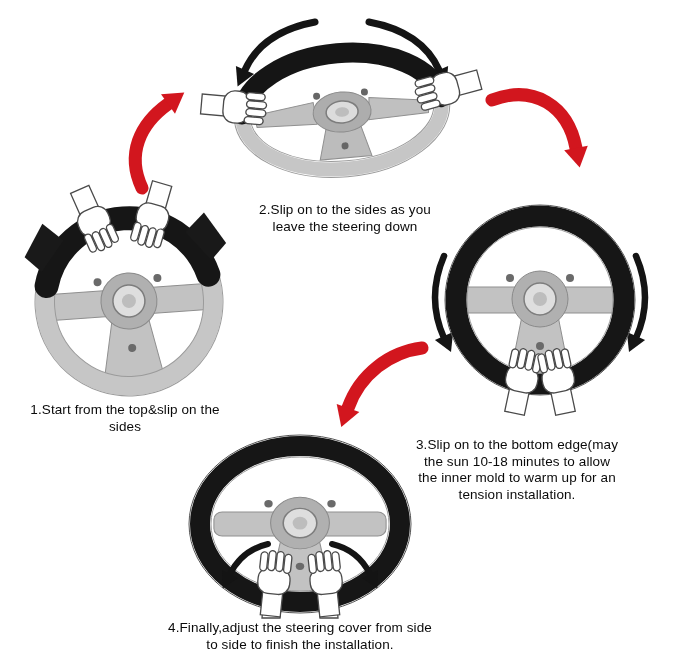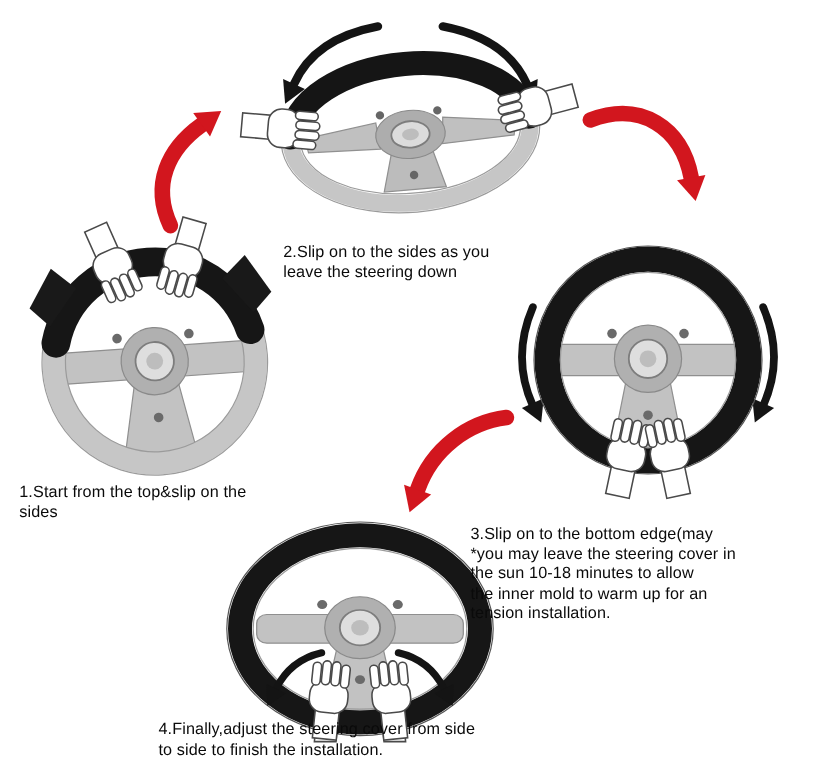--- a/index.html
+++ b/index.html
@@ -5,21 +5,21 @@
   * { margin:0; padding:0; box-sizing:border-box; }
   html,body { background:#ffffff; }
   body { font-family:"Liberation Sans", sans-serif; }
   .canvas {
     position:relative; width:679px; height:653px;
     background:#ffffff; overflow:hidden;
   }
   .abs { position:absolute; }
   .caption {
     position:absolute;
-    text-align:left;
+    text-align:center;
     font-size:13.5px;
     line-height:1.23;
     color:#0a0a0a;
     letter-spacing:0.1px;
   }
   svg { display:block; overflow:visible; }
 </style>
 </head>
 <body>
 
@@ -153,24 +153,23 @@
     <div>leave the steering down</div>
   </div>
 
   <div class="caption" style="left:16px; top:402px; width:218px">
     <div>1.Start from the top&amp;slip on the</div>
     <div>sides</div>
   </div>
 
   <div class="caption" style="left:392px; top:437px; width:250px">
     <div>3.Slip on to the bottom edge(may</div>
-    <div>*you may leave the steering cover in</div>
     <div>the sun 10-18 minutes to allow</div>
     <div>the inner mold to warm up for an</div>
     <div>tension installation.</div>
   </div>
 
-  <div class="caption" style="left:132px; top:600px; width:336px">
+  <div class="caption" style="left:132px; top:620px; width:336px">
     <div>4.Finally,adjust the steering cover from side</div>
     <div>to side to finish the installation.</div>
   </div>
 
 </div>
 
 </body></html>

